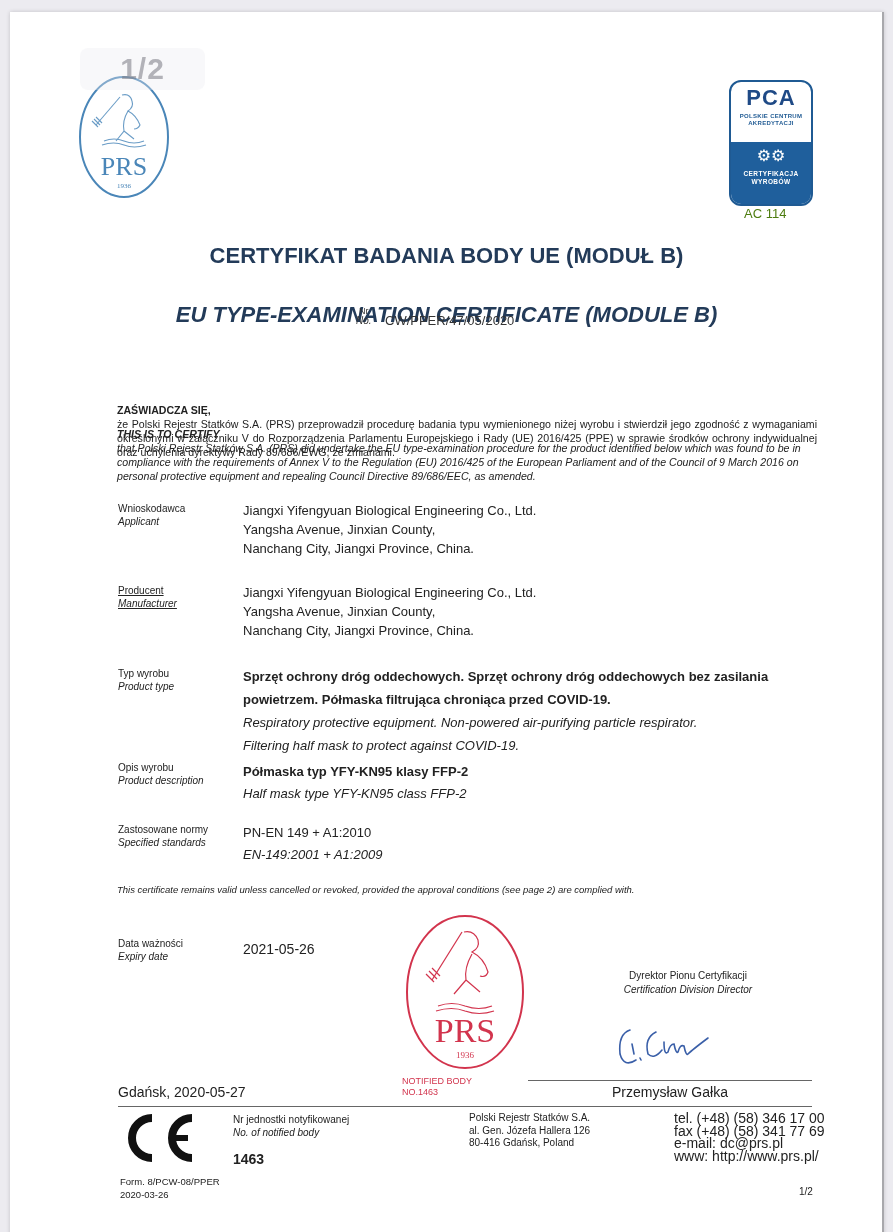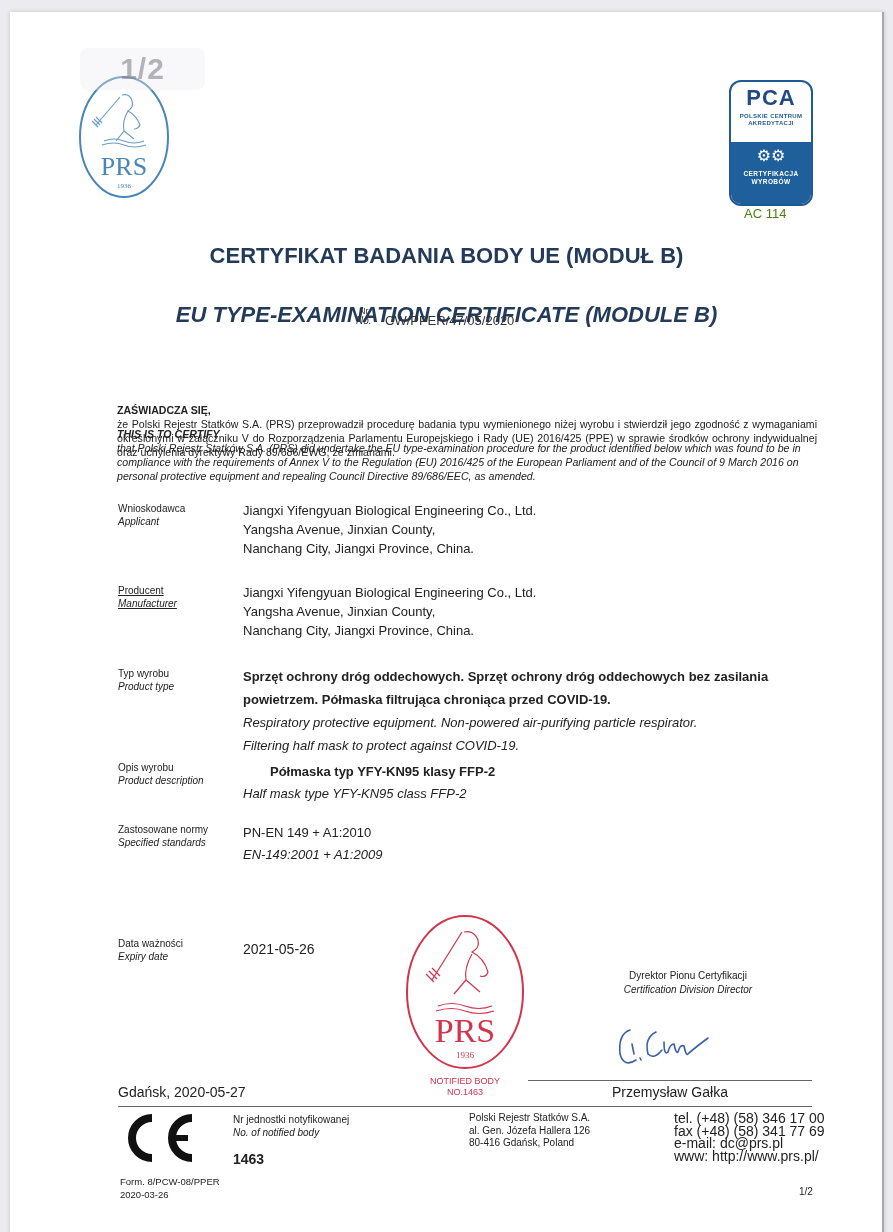--- a/index.html
+++ b/index.html
@@ -47,21 +47,21 @@
   .para .hd { font-weight:bold; }
   .para.it { font-style:italic; }
 
   .lbl { left:118px; font-size:10px; line-height:13px; color:#222; }
   .lbl .en { font-style:italic; }
   .val { left:243px; font-size:13px; line-height:19px; color:#222; }
   .val .it { font-style:italic; }
 
   .small-note { left:117px; width:720px; font-size:9.5px; line-height:12px; color:#222; }
   .stamp { left:402px; top:910px; width:126px; height:170px; }
-  .stamp-text { left:402px; top:1076px; width:126px; text-align:center; color:#d2344d; font-size:9px; line-height:11px; }
+  .stamp-text { left:402px; top:1076px; width:126px; color:#d2344d; font-size:9px; line-height:11px; }
 
   .dir { left:598px; top:969px; width:180px; text-align:center; font-size:10px; line-height:14px; color:#222;}
   .dir .en { font-style:italic; }
   .sign { left:610px; top:1010px; width:130px; height:60px; }
   .hline { background:#666; height:1px; }
 
   .place-date { left:118px; top:1084px; font-size:14px; color:#222; }
   .signer { left:612px; top:1084px; font-size:14px; color:#222; }
 
   .ce { left:120px; top:1112px; width:78px; height:52px; }
@@ -157,34 +157,35 @@
   <div style="font-weight:bold;">powietrzem. Półmaska filtrująca chroniąca przed COVID-19.</div>
   <div class="it">Respiratory protective equipment. Non-powered air-purifying particle respirator.</div>
   <div class="it">Filtering half mask to protect against COVID-19.</div>
 </div>
 
 <div class="abs lbl" style="top:761px;">
   <div>Opis wyrobu</div>
   <div class="en">Product description</div>
 </div>
 <div class="abs val" style="top:761px; line-height:22px;">
-  <div style="font-weight:bold;margin-left:27px;">Półmaska typ YFY-KN95 klasy FFP-2</div>
+  <div style="font-weight:bold;">Półmaska typ YFY-KN95 klasy FFP-2</div>
   <div class="it">Half mask type YFY-KN95 class FFP-2</div>
 </div>
 
 <div class="abs lbl" style="top:823px;">
   <div>Zastosowane normy</div>
   <div class="en">Specified standards</div>
 </div>
 <div class="abs val" style="top:822px; line-height:22px;">
   <div>PN-EN 149 + A1:2010</div>
   <div class="it">EN-149:2001 + A1:2009</div>
 </div>
 
 <div class="abs small-note" style="top:884px;">
+  <div style="font-style:italic;">This certificate remains valid unless cancelled or revoked, provided the approval conditions (see page 2) are complied with.</div>
 </div>
 
 <div class="abs lbl" style="top:937px;">
   <div>Data ważności</div>
   <div class="en">Expiry date</div>
 </div>
 <div class="abs val" style="top:940px; font-size:14px;">2021-05-26</div>
 
 <svg class="abs stamp" viewBox="0 0 126 170">
   <ellipse cx="63" cy="82" rx="58" ry="76" fill="none" stroke="#d2344d" stroke-width="2"></ellipse>

